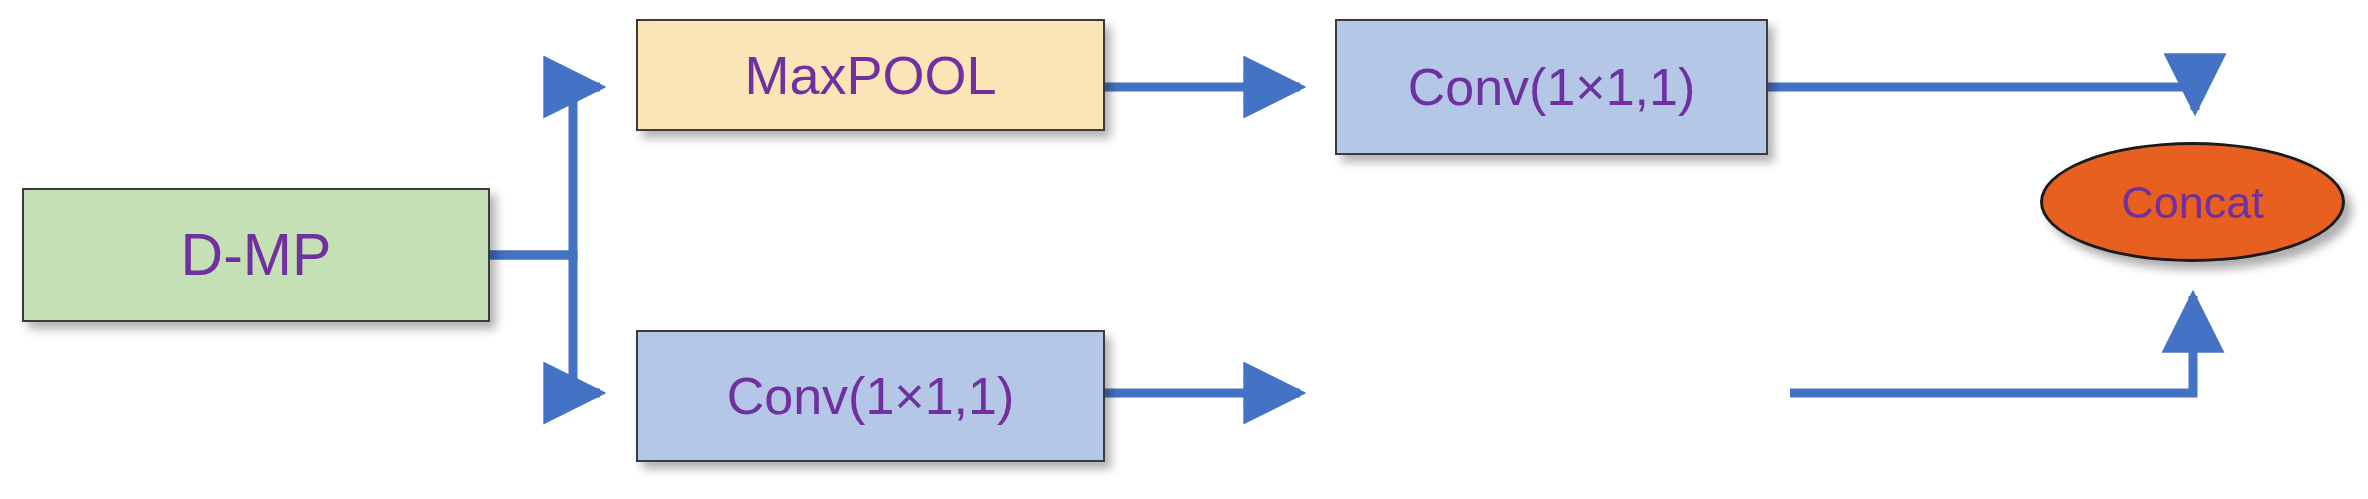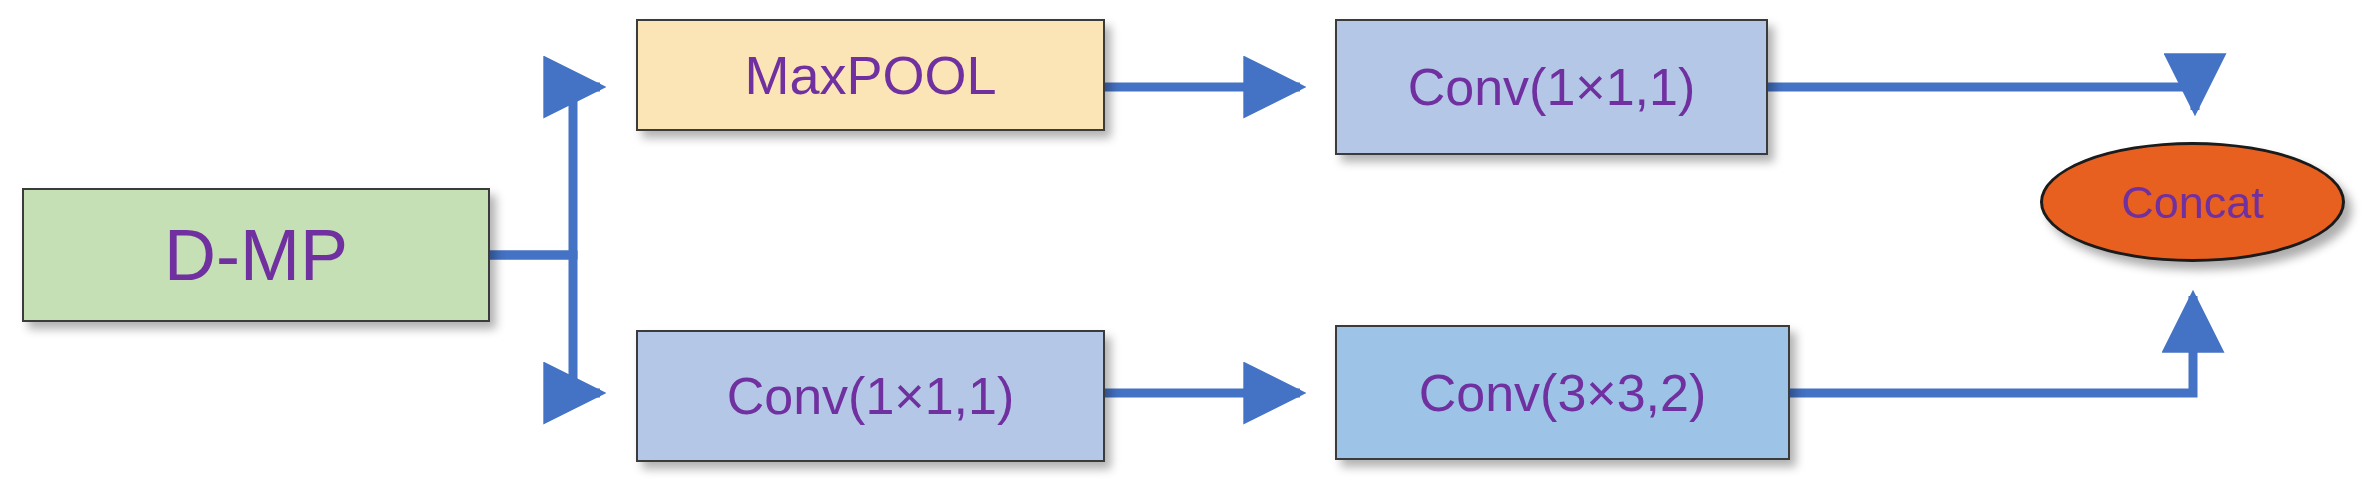--- a/index.html
+++ b/index.html
@@ -39,21 +39,21 @@
     white-space: nowrap;
   }
   .node-label {
     display: block;
   }
 
   
   #node-dmp {
     left: 22px;  top: 188px;  width: 468px; height: 134px;
     background: #C5E0B4;
-    font-size: 72px;
+    font-size: 59px;
   }
   #node-maxpool {
     left: 636px; top: 19px;   width: 469px; height: 112px;
     background: #FBE5B6;
     font-size: 54px;
   }
   #node-conv-top {
     left: 1335px; top: 19px;  width: 433px; height: 136px;
     background: #B4C7E7;
     font-size: 52px;
@@ -117,21 +117,18 @@
   </div>
 
   <div class="node" id="node-conv-top">
     <span class="node-label">Conv(1×1,1)</span>
   </div>
 
   <div class="node" id="node-conv-bottom-left">
     <span class="node-label">Conv(1×1,1)</span>
   </div>
 
-  <div class="node" id="node-conv-bottom-right">
-    <span class="node-label">Conv(3×3,2)</span>
-  </div>
 
   <div class="node" id="node-concat">
     <span class="node-label">Concat</span>
   </div>
 
 </div>
 
 </body></html>

